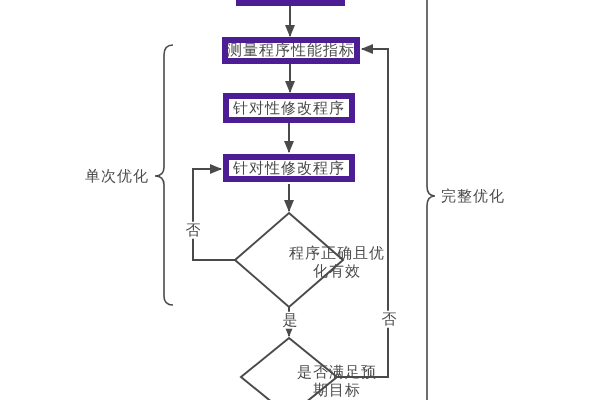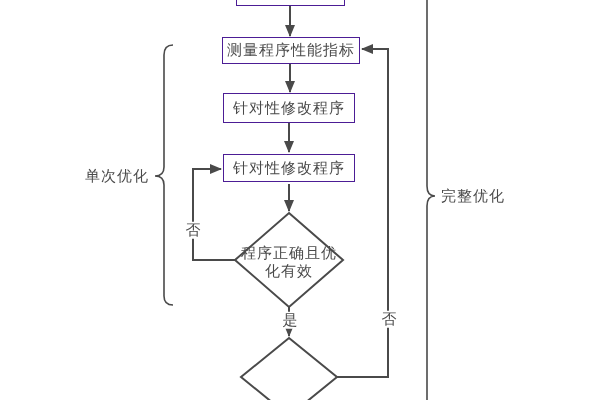--- a/index.html
+++ b/index.html
@@ -3,27 +3,27 @@
 <meta charset="utf-8">
 <style>
   html,body{margin:0;padding:0;background:#fff;}
   .canvas{
     position:relative;width:600px;height:400px;background:#ffffff;
     overflow:hidden;font-family:"Liberation Sans","DejaVu Sans",sans-serif;
     color:#4a4a4a;
   }
   .layer{position:absolute;left:0;top:0;}
   .box{
-    position:absolute;box-sizing:border-box;border:1px solid #4c1d95;
+    position:absolute;box-sizing:border-box;border:6px solid #4c1d95;
     background:#ffffff;display:flex;align-items:center;justify-content:center;
     font-size:15px;letter-spacing:1px;white-space:nowrap;
   }
   .dtext{
     position:absolute;transform:translate(-50%,-50%);font-size:15px;
-    text-align:center;white-space:pre-line;line-height:18px;letter-spacing:1px;
+    text-align:center;white-space:pre-line;line-height:18px;letter-spacing:1px;margin-left:48px;
   }
   .edge-lbl{
     position:absolute;transform:translate(-50%,-50%);font-size:15px;
     background:#ffffff;padding:0 2px;line-height:1.1;
   }
   .brace-lbl{
     position:absolute;transform:translate(-50%,-50%);font-size:15px;
     letter-spacing:1px;white-space:nowrap;
   }
 </style>
@@ -66,20 +66,22 @@
   <div class="box" style="left:223px;top:93px;width:132px;height:30px;">
     <span>针对性修改程序</span>
   </div>
 
   <div class="box" style="left:223px;top:154px;width:132px;height:28px;">
     <span>针对性修改程序</span>
   </div>
 
   <div class="dtext" style="left:289px;top:262px;">程序正确且优
 化有效</div>
+  <div class="dtext" style="left:289px;top:381px;">是否满足预
+期目标</div>
 
   <div class="edge-lbl" style="left:290px;top:320px;">是</div>
   <div class="edge-lbl" style="left:193px;top:230px;">否</div>
   <div class="edge-lbl" style="left:389px;top:319px;">否</div>
 
   <div class="brace-lbl" style="left:473px;top:196px;">完整优化</div>
   <div class="brace-lbl" style="left:117px;top:176px;">单次优化</div>
 
 </div>
 

